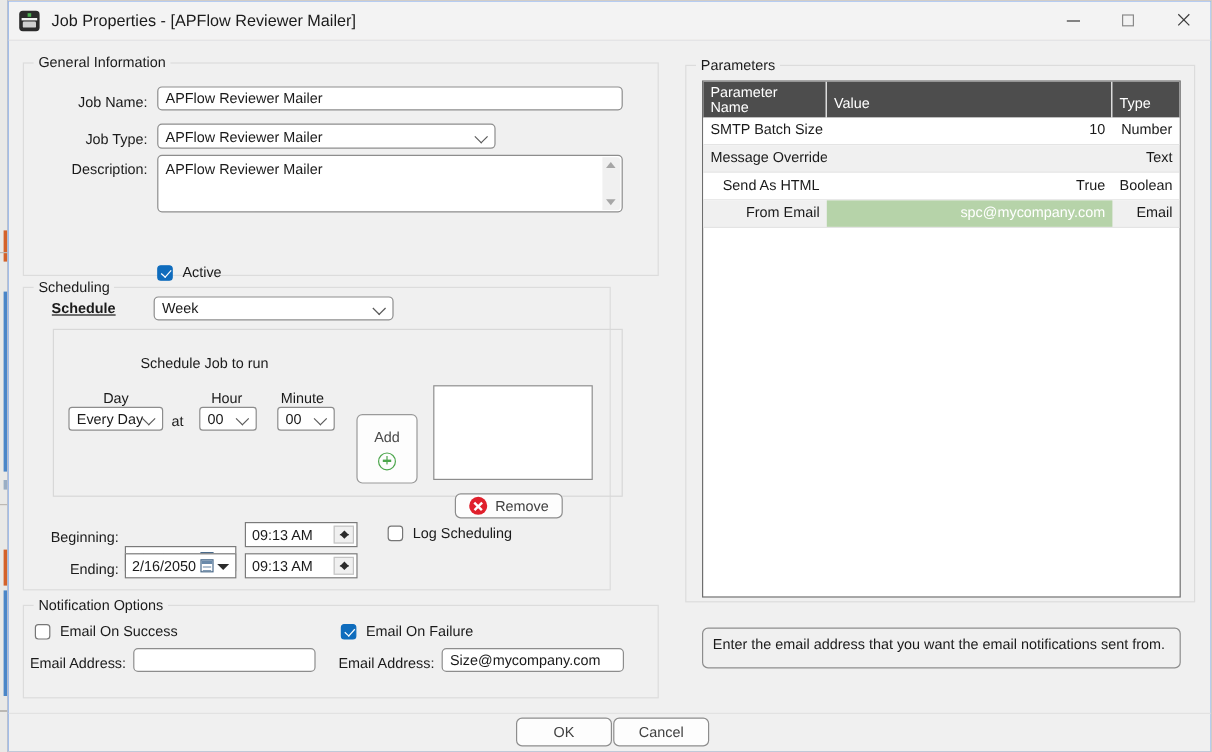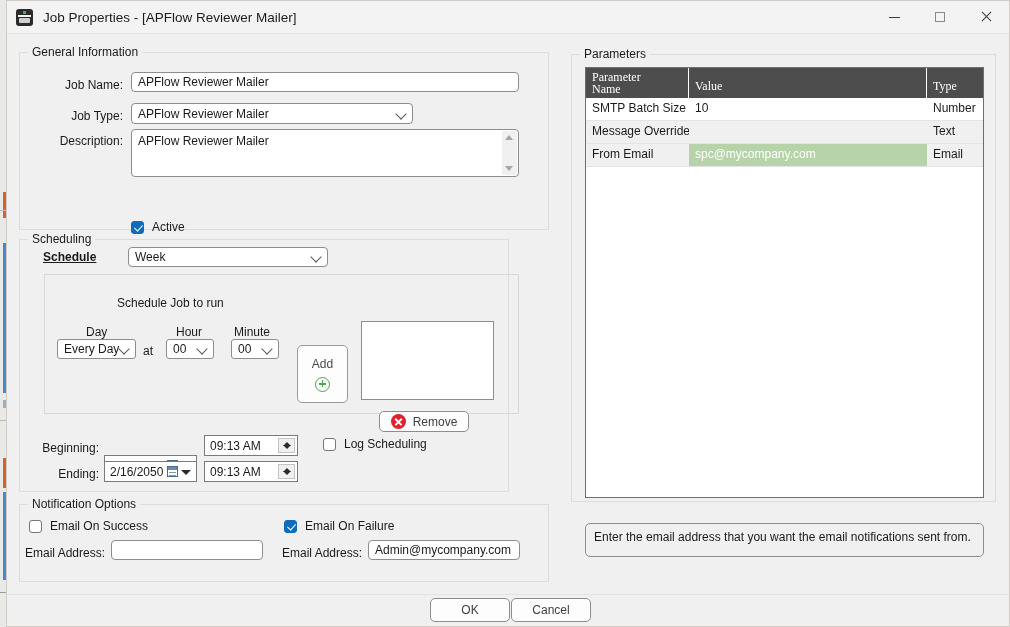--- a/index.html
+++ b/index.html
@@ -458,21 +458,20 @@
     border: 1px solid #6e6e6e;
     box-sizing: border-box;
     overflow: hidden;
   }
   .grid-head {
     display: flex;
     background: #4d4d4d;
     color: #ffffff;
     height: 30px;
     font-size: 12px;
-    font-family: Liberation Serif, serif;
   }
   .grid-head .cell {
     box-sizing: border-box;
     padding: 3px 6px;
     line-height: 12px;
     border-right: 1px solid #ffffff;
     overflow: hidden;
   }
   .grid-head .cell:last-child { border-right: none; }
   .grid-row {
@@ -482,20 +481,21 @@
     color: #1a1a1a;
     border-bottom: 1px solid #e4e4e4;
     background: #ffffff;
   }
   .grid-row.alt { background: #f0f0f0; }
   .grid-row .cell {
     box-sizing: border-box;
     padding: 3px 6px;
     overflow: hidden;
     white-space: nowrap;
+    text-align: right;
   }
   .grid-row .cell.sel {
     background: #b6d3a9;
     color: #ffffff;
   }
   .col-name  { width: 103px; flex: none; }
   .col-value { width: 238px; flex: none; }
   .col-type  { flex: 1 1 auto; }
 
   
@@ -679,21 +679,21 @@
       <span>Email On Success</span>
     </div>
     <div class="lbl right" style="left:18px; top:512px; width:80px;">Email Address:</div>
     <div class="tbox" style="left:104px; top:506px; width:152px; height:20px;"></div>
 
     <div class="cbwrap" style="left:277px; top:485px;">
       <div class="cbox on"></div>
       <span>Email On Failure</span>
     </div>
     <div class="lbl right" style="left:275px; top:512px; width:80px;">Email Address:</div>
-    <div class="tbox" style="left:361px; top:506px; width:152px; height:20px;">Admin@mycompany.com</div>
+    <div class="tbox" style="left:361px; top:506px; width:152px; height:20px;">Size@mycompany.com</div>
 
     <div class="group" style="left:564px; top:20px; width:425px; height:448px;">
       <div class="legend">Parameters</div>
     </div>
 
     <div class="grid" style="left:578px; top:33px; width:399px; height:431px;">
       <div class="grid-head">
         <div class="cell col-name">
           <div>Parameter</div>
           <div>Name</div>
@@ -705,20 +705,25 @@
       <div class="grid-row">
         <div class="cell col-name">SMTP Batch Size</div>
         <div class="cell col-value">10</div>
         <div class="cell col-type">Number</div>
       </div>
       <div class="grid-row alt">
         <div class="cell col-name">Message Override</div>
         <div class="cell col-value"></div>
         <div class="cell col-type">Text</div>
       </div>
+      <div class="grid-row">
+        <div class="cell col-name">Send As HTML</div>
+        <div class="cell col-value">True</div>
+        <div class="cell col-type">Boolean</div>
+      </div>
       <div class="grid-row alt">
         <div class="cell col-name">From Email</div>
         <div class="cell col-value sel">spc@mycompany.com</div>
         <div class="cell col-type">Email</div>
       </div>
     </div>
 
     <div class="hintbox" style="left:578px; top:489px; width:399px; height:34px;">
       <span>Enter the email address that you want the email notifications sent from.</span>
     </div>

